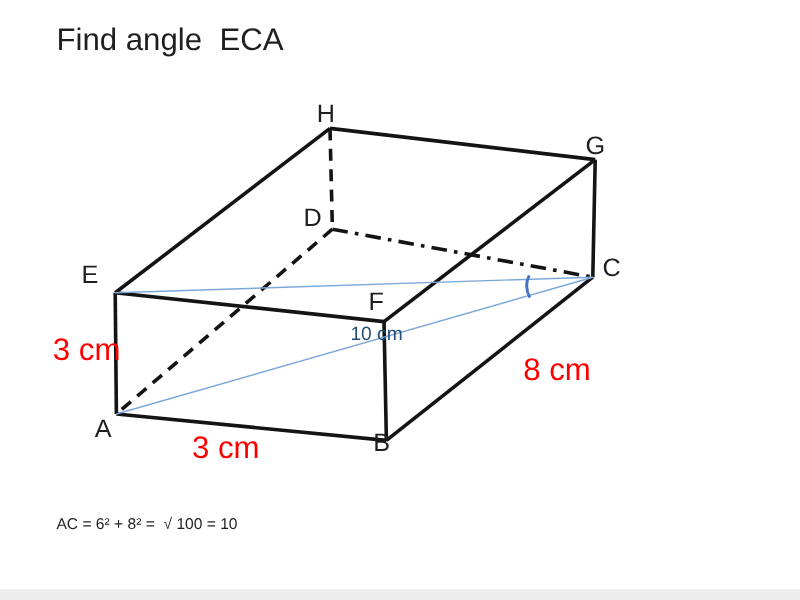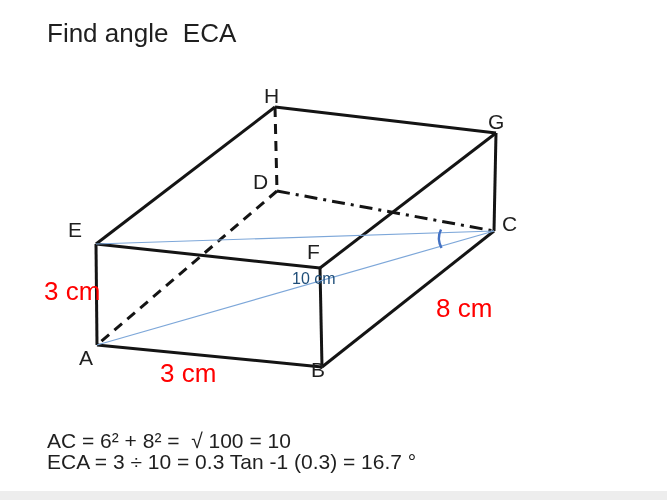--- a/index.html
+++ b/index.html
@@ -59,21 +59,21 @@
     font-size: 26px;
     color: var(--dimension_red, #ff0000);
   }
   .measure-label {
     font-size: 16px;
     color: var(--measure_label_blue, #1f4e79);
   }
   .working-line {
     position: absolute;
     left: 47px;
-    font-size: 21px;
+    font-size: 13px;
     color: var(--text_black, #1f1f1f);
     white-space: pre;
   }
   .bottom-strip {
     position: absolute;
     left: 0;
     bottom: 0;
     width: 667px;
     height: 9px;
     background: #ededed;
@@ -117,16 +117,15 @@
   <div class="label vertex-label" style="left:488px; top:110px;">G</div>
   <div class="label vertex-label" style="left:264px; top:84px;">H</div>
 
   <div class="label dim-label" style="left:44px;  top:277px;">3 cm</div>
   <div class="label dim-label" style="left:160px; top:359px;">3 cm</div>
   <div class="label dim-label" style="left:436px; top:294px;">8 cm</div>
 
   <div class="label measure-label" style="left:252px; top:270px;margin-left:40px;">10 cm</div>
 
   <div class="working-line" style="top:429px;">AC = 6² + 8² =  √ 100 = 10</div>
-  <div class="working-line" style="top:450px;">ECA = 3 ÷ 10 = 0.3 Tan -1 (0.3) = 16.7 °</div>
 
   <div class="bottom-strip"></div>
 </div>
 
 </body></html>

